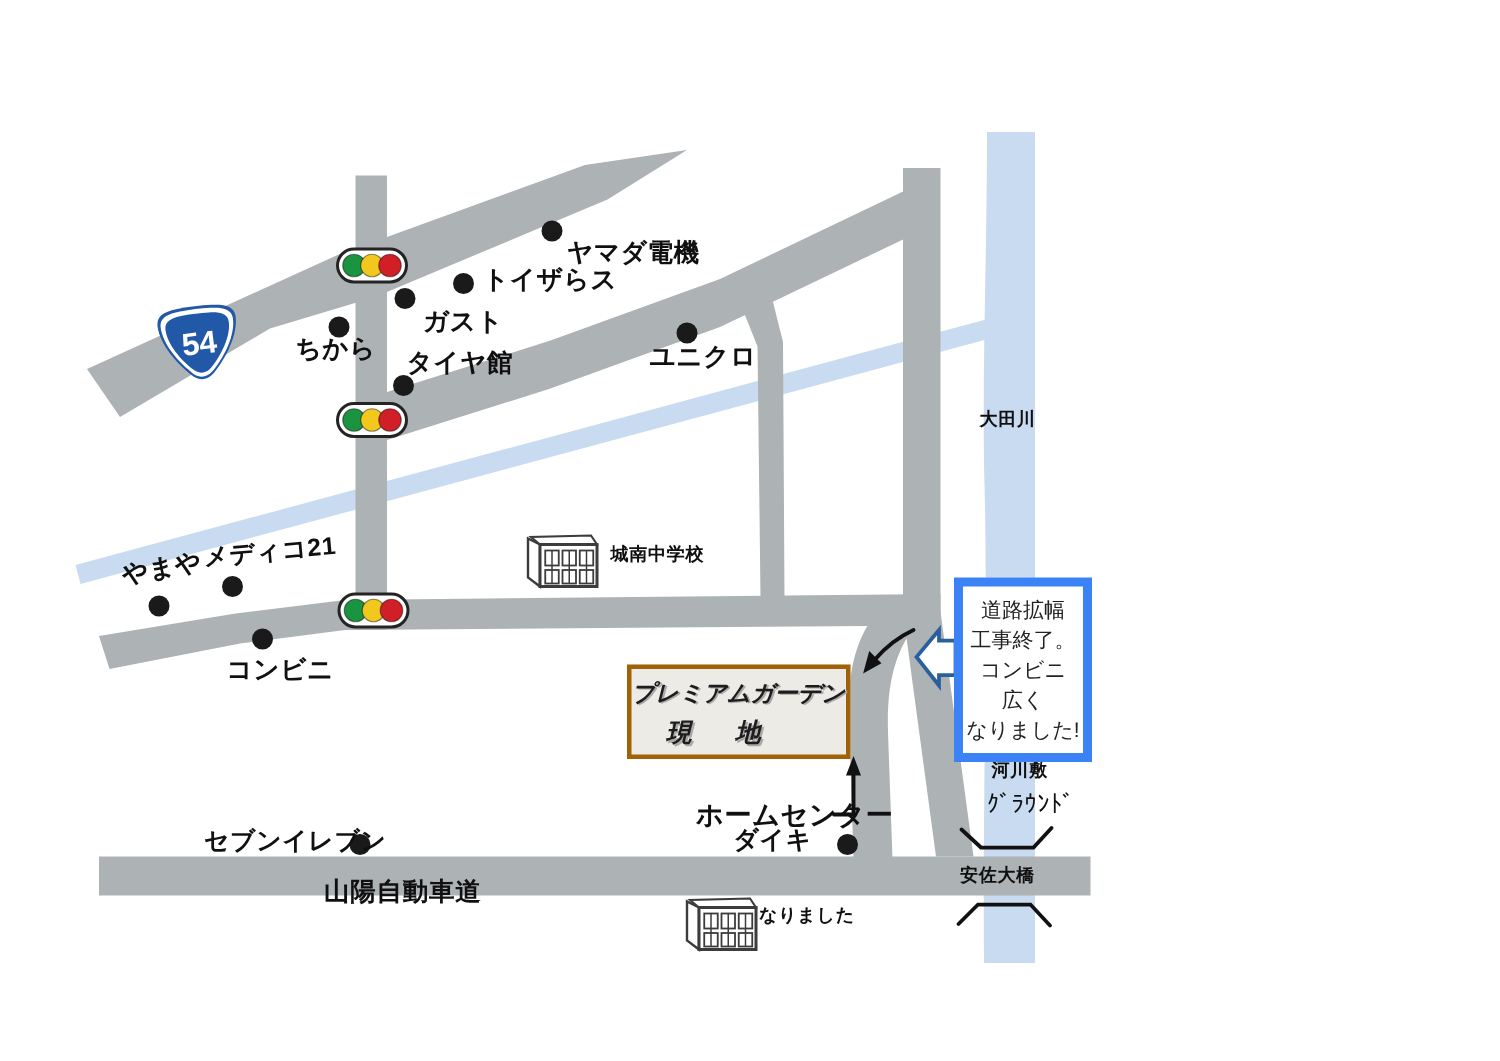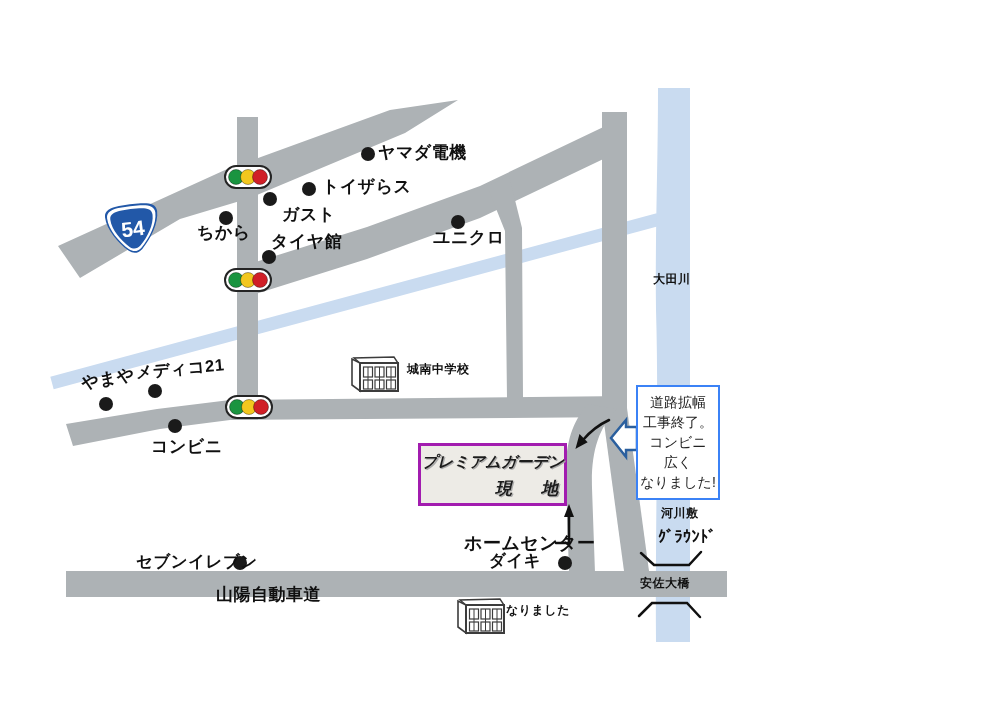--- a/index.html
+++ b/index.html
@@ -8,21 +8,21 @@
     background:#ffffff;overflow:hidden;
     font-family:"Liberation Sans", sans-serif;
   }
   #map-svg{position:absolute;left:0;top:0;}
   .lbl{
     position:absolute;font-weight:bold;color:#101010;
     white-space:nowrap;line-height:1;transform-origin:left top;
     letter-spacing:0.5px;
   }
   .fs17{font-size:17px}.fs18{font-size:12px}.fs16{font-size:16.5px}.fs15{font-size:18px}
-  .l-yamada{left:378px;top:144px}
+  .l-yamada{left:378px;top:160px}
   .l-toiza{left:322px;top:178px}
   .l-gasuto{left:282px;top:206px}
   .l-chikara{left:197px;top:224px}
   .l-taiya{left:271px;top:233px}
   .l-uniqlo{left:433px;top:229px}
   .l-otagawa{left:653px;top:273px}
   .l-jonan{left:407px;top:363px}
   .l-mediko{left:135px;top:364px;transform:rotate(-5deg)}
   .l-yamaya{left:80px;top:375px;transform:rotate(-10deg)}
   .l-konbini{left:151px;top:438px}
@@ -30,30 +30,30 @@
   .l-homec{left:464px;top:534px}
   .l-daiki{left:489px;top:552px}
   .l-sanyo{left:216px;top:586px}
   .l-asa{left:640px;top:577px}
   .l-kasen1{left:661px;top:507px}
   .l-kasen2{left:658px;top:529px;font-size:16px}
   .l-kawauchi{left:506px;top:604px}
 
   #site-box{
     position:absolute;left:418px;top:443px;width:143px;height:57px;
-    background:#edebe6;border:3px solid #a21caf;text-align:right;
+    background:#edebe6;border:3px solid #a16207;text-align:left;
     font-family:"DejaVu Serif", serif;font-style:italic;font-weight:600;color:#1c1c1c;
     text-shadow:1.3px 1.3px 0 #a9a9a9;
   }
   #site-box .row1{font-size:15.5px;margin-top:6px;letter-spacing:0px;}
-  #site-box .row2{font-size:17px;margin-top:4px;letter-spacing:6px;}
+  #site-box .row2{font-size:17px;margin-top:4px;letter-spacing:6px;padding-left:23px;}
 
   #notice-bubble{
     position:absolute;left:636px;top:385px;width:80px;height:106px;
-    background:#ffffff;border:2px solid #3b82f6;text-align:center;
+    background:#ffffff;border:6px solid #3b82f6;text-align:center;
     color:#222;font-size:14px;line-height:20px;padding-top:5px;
   }
 </style>
 </head>
 <body>
 
 <div id="stage">
 
   <svg id="map-svg" width="1000" height="707" viewBox="0 0 1000 707">
     <defs>
@@ -148,21 +148,21 @@
   <div class="lbl fs18 l-jonan">城南中学校</div>
   <div class="lbl fs16 l-mediko">メディコ21</div>
   <div class="lbl fs17 l-yamaya">やまや</div>
   <div class="lbl fs17 l-konbini">コンビニ</div>
   <div class="lbl fs16 l-seven">セブンイレブン</div>
   <div class="lbl fs15 l-homec">ホームセンター</div>
   <div class="lbl fs16 l-daiki">ダイキ</div>
   <div class="lbl fs17 l-sanyo">山陽自動車道</div>
   <div class="lbl fs18 l-asa">安佐大橋</div>
   <div class="lbl fs18 l-kasen1">河川敷</div>
-  <div class="lbl l-kasen2" style="font-weight:bold">ｸﾞﾗｳﾝﾄﾞ</div>
+  <div class="lbl l-kasen2" style="font-weight:normal">ｸﾞﾗｳﾝﾄﾞ</div>
   <div class="lbl fs18 l-kawauchi">なりました</div>
 
   <div id="site-box">
     <div class="row1">プレミアムガーデン</div>
     <div class="row2">現　地</div>
   </div>
 
   <div id="notice-bubble">
     <div>道路拡幅</div>
     <div>工事終了。</div>

